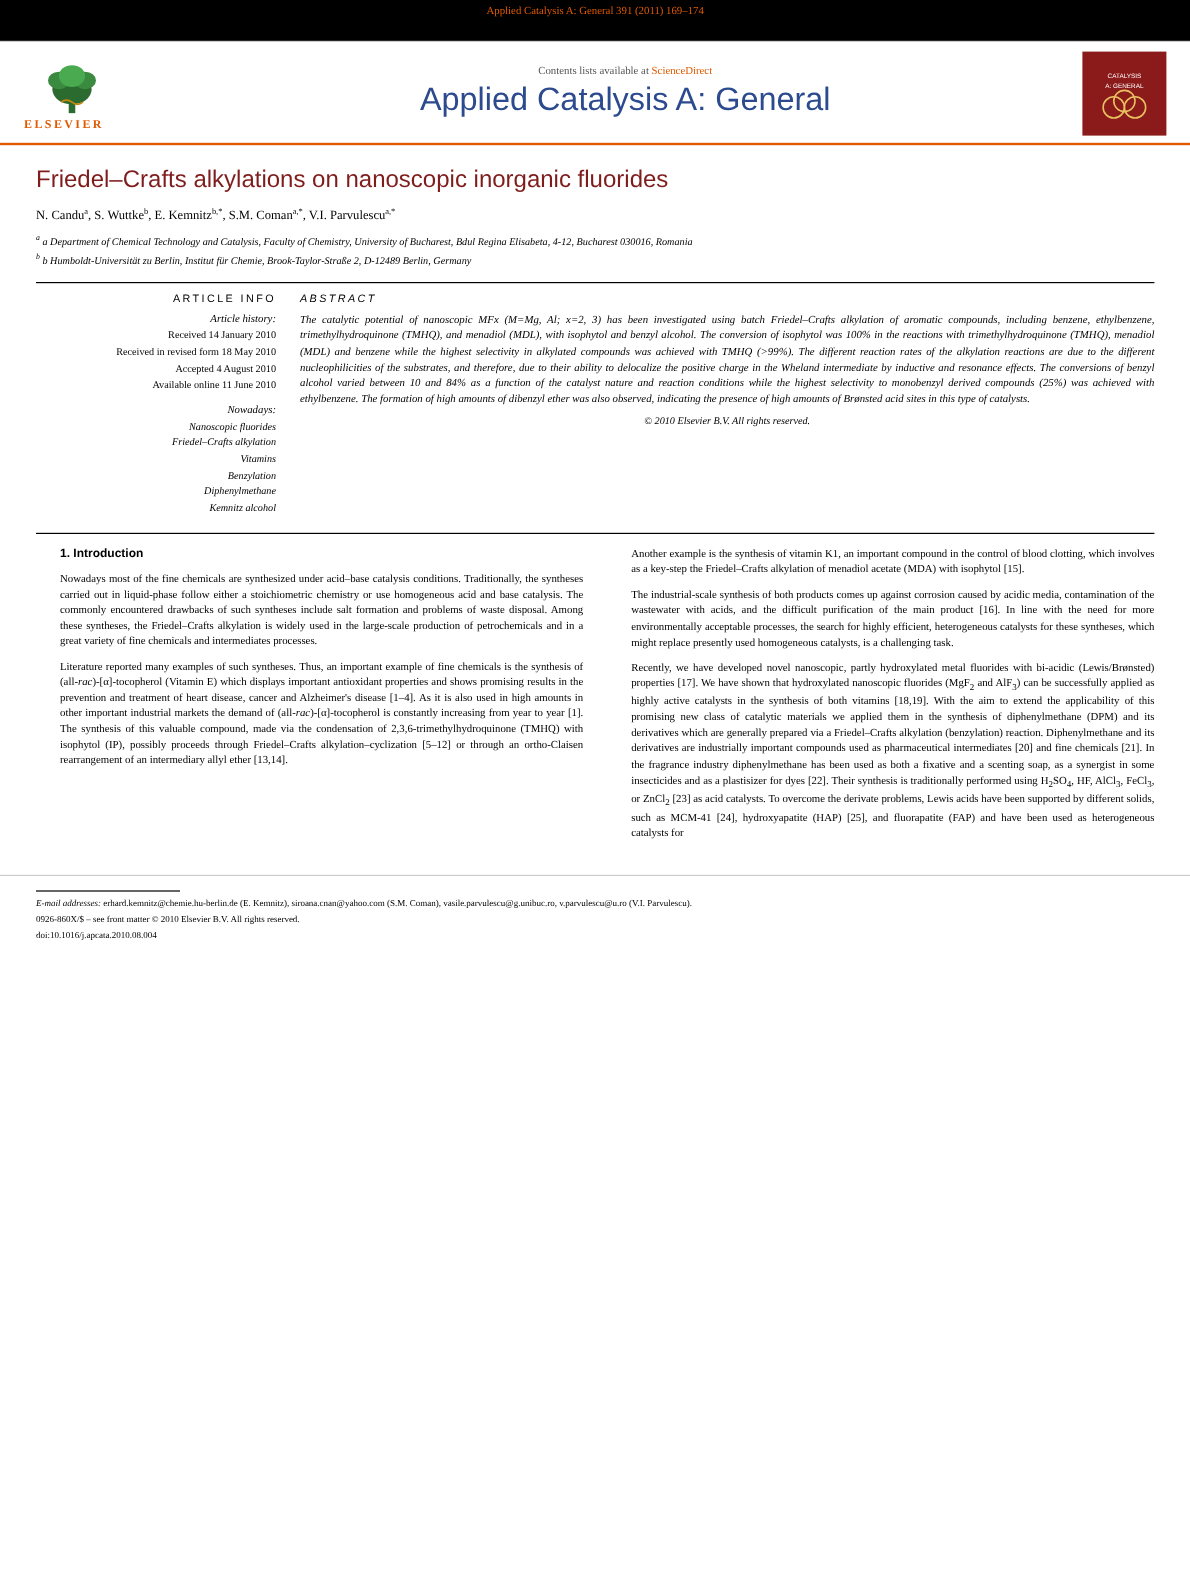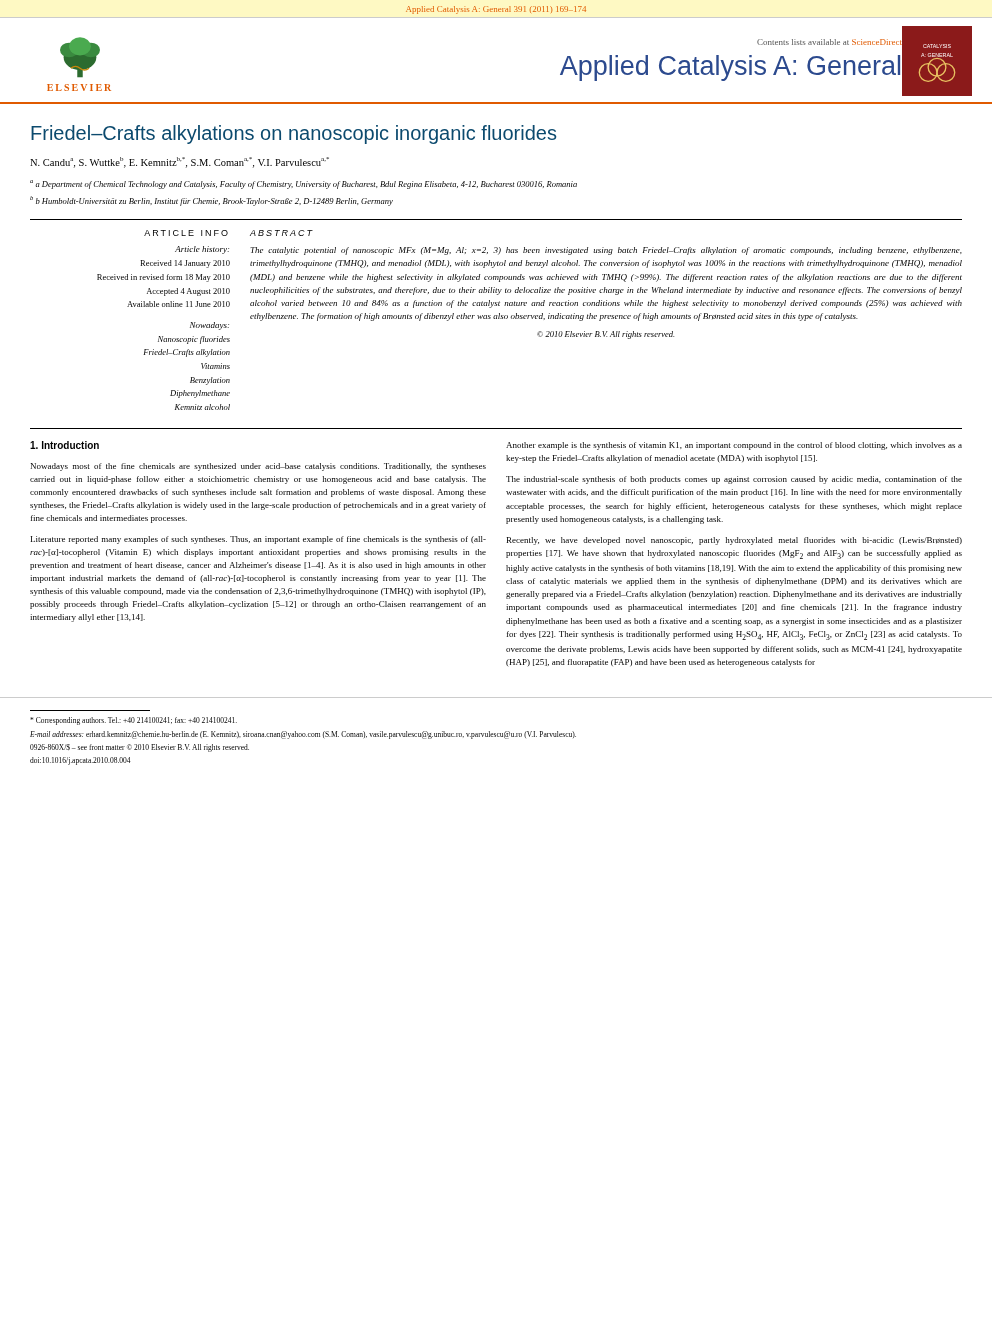--- a/index.html
+++ b/index.html
@@ -7,59 +7,59 @@
       background: #fff;
       font-family: 'Times New Roman', Times, serif;
       font-size: 10px;
       color: #000;
       width: 992px;
       min-height: 1323px;
     }
 
     
     .journal-header-bar {
-      background: #fef9c3;
+      background: #000000;
       border-bottom: 1px solid #ccc;
       text-align: center;
-      padding: 4px 0 3px;
+      padding: 4px 0 20px;
       font-size: 9px;
       color: #e05a00;
     }
 
     
     .main-header {
       display: flex;
       align-items: center;
       justify-content: space-between;
       padding: 8px 20px 6px;
       border-bottom: 2px solid #e05a00;
     }
 
     .elsevier-logo {
       display: flex;
       flex-direction: column;
-      align-items: center;
+      align-items: flex-start;
       width: 120px;
     }
 
     .elsevier-logo-tree {
       width: 80px;
       height: 50px;
     }
 
     .elsevier-text {
       font-size: 10px;
       color: #e05a00;
       font-weight: bold;
       letter-spacing: 2px;
       margin-top: 2px;
     }
 
     .journal-title-center {
-      text-align: right;
+      text-align: center;
       flex: 1;
     }
 
     .contents-line {
       font-size: 9px;
       color: #555;
       margin-bottom: 4px;
     }
 
     .sciencedirect-link {
@@ -101,21 +101,21 @@
     
     .article-content {
       padding: 16px 30px 20px;
     }
 
     
     .article-title {
       font-size: 20px;
       font-weight: normal;
       font-family: Arial, sans-serif;
-      color: #0c4a6e;
+      color: #7f1d1d;
       margin-bottom: 8px;
       line-height: 1.3;
     }
 
     
     .authors {
       font-size: 10.5px;
       margin-bottom: 6px;
       line-height: 1.5;
     }
@@ -203,20 +203,21 @@
     .body-two-col {
       display: flex;
       gap: 20px;
     }
 
     .body-col {
       flex: 1;
       font-size: 9px;
       line-height: 1.45;
       text-align: justify;
+      margin-left: 20px;
     }
 
     .section-heading {
       font-size: 10px;
       font-family: Arial, sans-serif;
       font-weight: bold;
       margin-bottom: 6px;
     }
 
     .body-para {
@@ -368,20 +369,19 @@
           Recently, we have developed novel nanoscopic, partly hydroxylated metal fluorides with bi-acidic (Lewis/Brønsted) properties [17]. We have shown that hydroxylated nanoscopic fluorides (MgF<sub>2</sub> and AlF<sub>3</sub>) can be successfully applied as highly active catalysts in the synthesis of both vitamins [18,19]. With the aim to extend the applicability of this promising new class of catalytic materials we applied them in the synthesis of diphenylmethane (DPM) and its derivatives which are generally prepared via a Friedel–Crafts alkylation (benzylation) reaction. Diphenylmethane and its derivatives are industrially important compounds used as pharmaceutical intermediates [20] and fine chemicals [21]. In the fragrance industry diphenylmethane has been used as both a fixative and a scenting soap, as a synergist in some insecticides and as a plastisizer for dyes [22]. Their synthesis is traditionally performed using H<sub>2</sub>SO<sub>4</sub>, HF, AlCl<sub>3</sub>, FeCl<sub>3</sub>, or ZnCl<sub>2</sub> [23] as acid catalysts. To overcome the derivate problems, Lewis acids have been supported by different solids, such as MCM-41 [24], hydroxyapatite (HAP) [25], and fluorapatite (FAP) and have been used as heterogeneous catalysts for
         </div>
       </div>
     </div>
   </div>
 
 </div>
 
 <div class="page-footer">
   <hr class="divider-line">
-  <div class="footer-note">* Corresponding authors. Tel.: +40 214100241; fax: +40 214100241.</div>
   <div class="footer-note">
     <em>E-mail addresses:</em>
     <span>erhard.kemnitz@chemie.hu-berlin.de (E. Kemnitz), siroana.cnan@yahoo.com (S.M. Coman), vasile.parvulescu@g.unibuc.ro, v.parvulescu@u.ro (V.I. Parvulescu).</span>
   </div>
   <div class="footer-note">0926-860X/$ – see front matter © 2010 Elsevier B.V. All rights reserved.</div>
   <div class="footer-note">doi:10.1016/j.apcata.2010.08.004</div>
 </div>
 
 </body></html>

